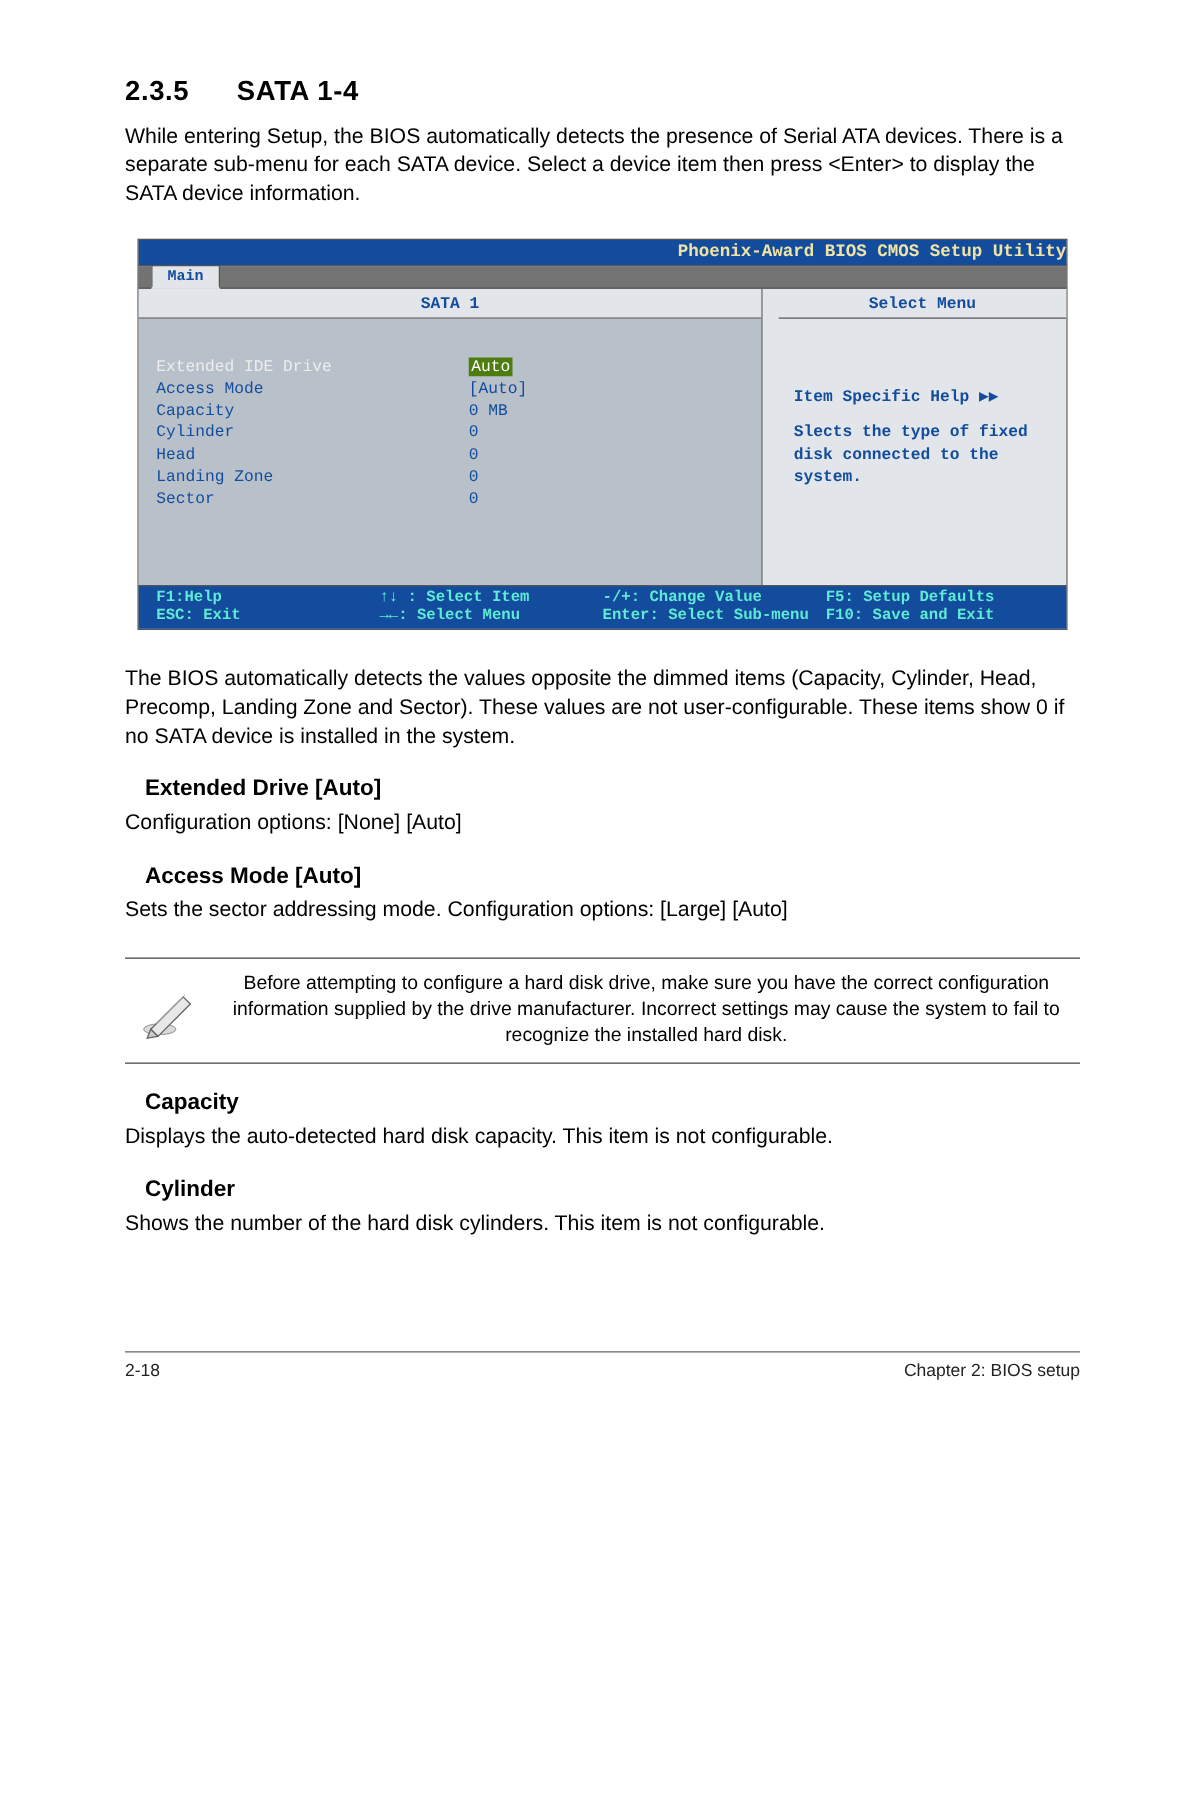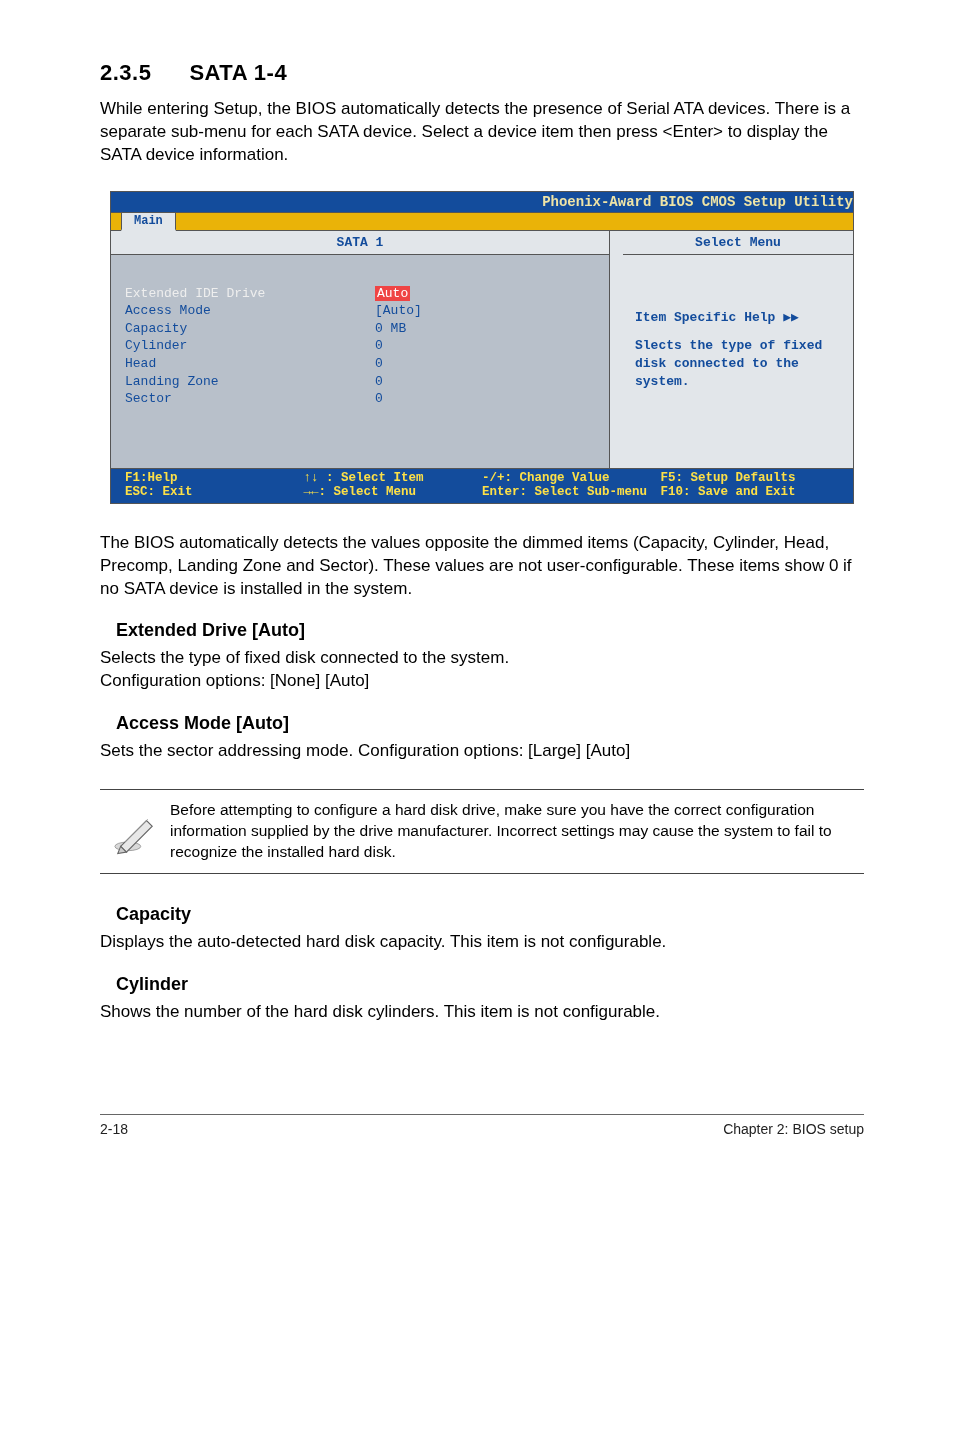--- a/index.html
+++ b/index.html
@@ -37,21 +37,21 @@
   .bios-title {
     background: #134c9c;
     color: #efe4a6;
     text-align: right;
     padding: 2px 0;
     font-weight: bold;
     font-size: 14px;
     border-bottom: 1px solid #555;
   }
   .bios-tabrow {
-    background: #eab308;
+    background: #737373;
     padding: 0;
     border-bottom: 1px solid #555;
     position: relative;
     height: 18px;
   }
   .bios-tab {
     position: absolute;
     top: -1px;
     left: 10px;
     background: #e2e6ea;
@@ -90,50 +90,51 @@
     color: #134c9c;
   }
   .row { display:flex; }
   .row .lbl { flex: 0 0 250px; }
   .row .val { flex: 1 1 auto; }
   .highlight-label {
     color: #eee;
     font-weight: normal;
   }
   .inv-val {
-    background: #ef4444;
+    background: #4d7c0f;
     color: #fff;
     padding: 0 2px;
   }
   .bios-content-right {
     padding: 10px 10px 10px 12px;
     color: #134c9c;
     font-weight: bold;
     line-height: 1.4;
   }
   .help-head { margin-bottom: 10px; margin-top: 44px; }
   .bios-footer {
     background: #134c9c;
-    color: #fde047;
+    color: #5eead4;
     font-weight: bold;
     display: flex;
     padding: 2px 14px 4px 14px;
     font-size: 12.5px;
     border-top: 1px solid #555;
   }
   .bios-footer .col { flex: 1 1 0; white-space: pre; }
   
   h3.sub {
     font-size: 18px;
     font-weight: bold;
     margin: 20px 0 6px 16px;
   }
   
   .note-wrap {
-    margin: 26px 0 30px 0;
+    margin: 26px 0 20px 0;
+    text-align: center;
   }
   .note-rule { border: none; border-top: 1px solid #444; margin: 0 0 6px 0; }
   .note-rule2 { border: none; border-top: 1px solid #444; margin: 6px 0 0 0; }
   .note-flex { display:flex; align-items:center; }
   .note-icon {
     width: 70px; flex: 0 0 70px;
     display:flex; align-items:center; justify-content:center;
   }
   .note-icon svg { width: 46px; height: 46px; }
   .note-text { flex: 1 1 auto; font-size: 15.5px; line-height: 1.35; padding: 4px 0; }
@@ -222,21 +223,20 @@
       <div class="col"><span>-/+: Change Value</span>
 <span>Enter: Select Sub-menu</span></div>
       <div class="col" style="text-align:left;"><span>F5: Setup Defaults</span>
 <span>F10: Save and Exit</span></div>
     </div>
   </div>
 
   <p class="body">The BIOS automatically detects the values opposite the dimmed items (Capacity, Cylinder,  Head, Precomp, Landing Zone and Sector). These values are not user-configurable. These items show 0 if no SATA device is installed in the system.</p>
 
   <h3 class="sub">Extended Drive [Auto]</h3>
-  <p class="body" style="margin-bottom:0;">Selects the type of fixed disk connected to the system.</p>
   <p class="body">Configuration options: [None] [Auto]</p>
 
   <h3 class="sub">Access Mode [Auto]</h3>
   <p class="body">Sets the sector addressing mode. Configuration options: [Large] [Auto]</p>
 
   <div class="note-wrap">
     <hr class="note-rule">
     <div class="note-flex">
       <div class="note-icon">
         <svg viewBox="0 0 64 64">

